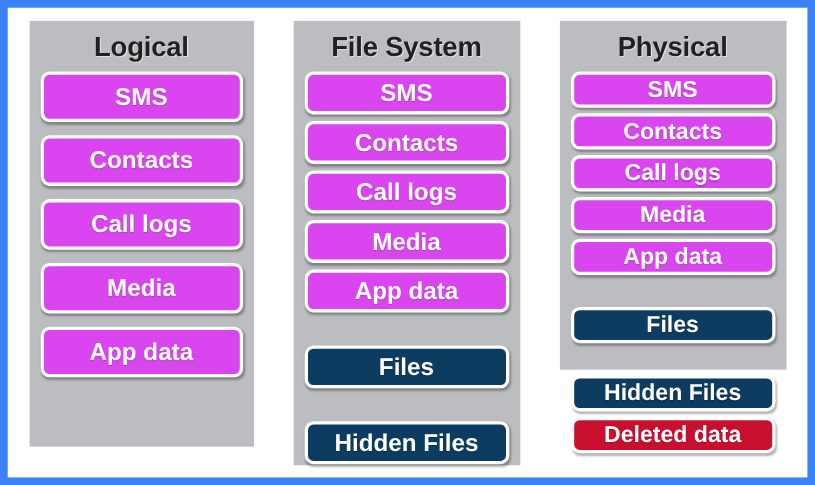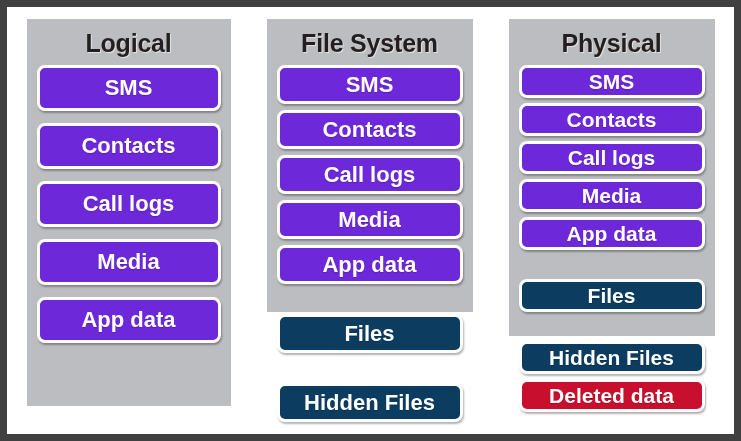--- a/index.html
+++ b/index.html
@@ -13,21 +13,21 @@
     font-family: "Liberation Sans", sans-serif;
     overflow: hidden;
   }
 
   #figure {
     position: relative;
     width: 741px;
     height: 441px;
     box-sizing: border-box;
     background: #ffffff;
-    border: 7px solid #404040;
+    border: 7px solid #3b82f6;
   }
 
   #columns {
     position: absolute;
     left: 0;
     top: 0;
     right: 0;
     bottom: 0;
     display: flex;
     flex-direction: row;
@@ -41,21 +41,21 @@
   .panel {
     background: #bcbdc1;
     box-sizing: border-box;
     padding: 8px 10px 10px 10px;
     display: flex;
     flex-direction: column;
     align-items: stretch;
   }
 
   .panel-logical   { width: 204px; height: 387px; }
-  .panel-filesystem{ width: 206px; height: 293px; }
+  .panel-filesystem{ width: 206px; height: 404px; }
   .panel-physical  { width: 206px; height: 317px; }
 
   .panel-title {
     text-align: center;
     font-size: 25px;
     font-weight: bold;
     color: #231f20;
     letter-spacing: -0.2px;
     line-height: 32px;
     margin: 0 0 6px 0;
@@ -78,21 +78,21 @@
     display: flex;
     align-items: center;
     justify-content: center;
     text-align: center;
     white-space: nowrap;
     box-shadow: 1px 2px 2px rgba(0,0,0,0.30);
     text-shadow: 0 1px 1px rgba(0,0,0,0.18);
   }
 
   
-  .c-green { background: #6d28d9; }
+  .c-green { background: #d946ef; }
   .c-navy  { background: #0c3c5f; margin-top: 24px; }
   .c-red   { background: #c8102e; text-align: right; }
 
   
   .panel-logical .item {
     height: 46px;
     font-size: 22px;
     margin-bottom: 12px;
   }
   .panel-logical .item:last-child { margin-bottom: 0; }

